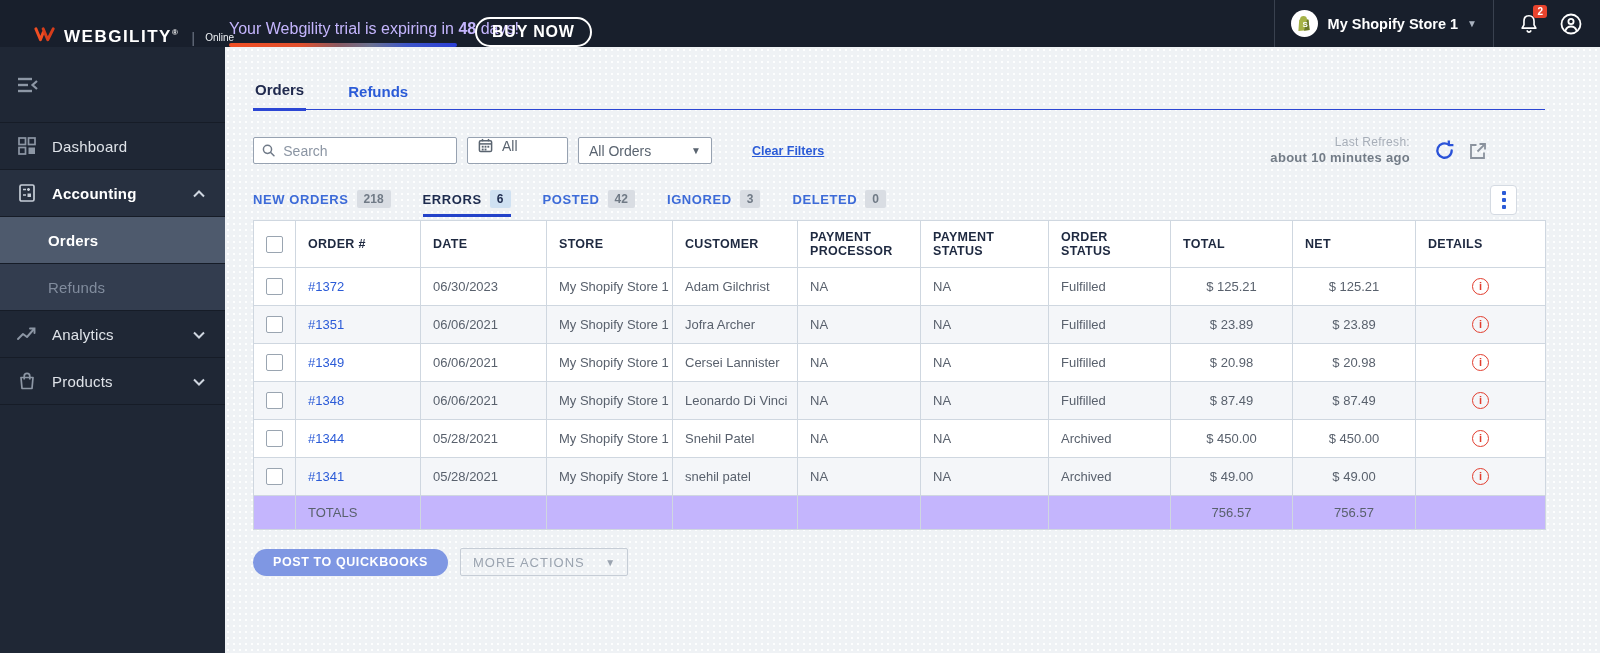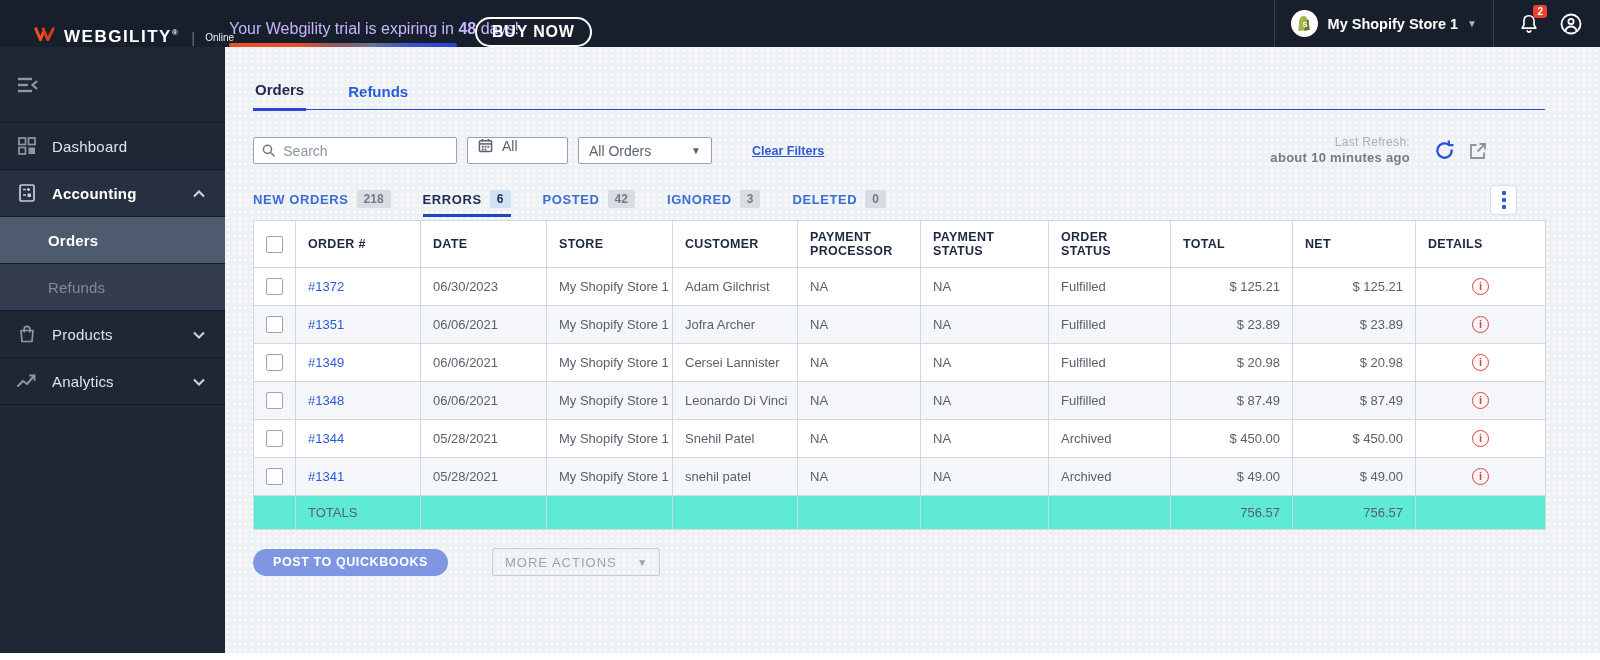--- a/index.html
+++ b/index.html
@@ -108,33 +108,33 @@
 
   
   table.orders { margin-top:3px; border-collapse:collapse; width:1292px; background:#ffffff;
     table-layout:fixed; }
   table.orders th, table.orders td { border:1px solid #cfd7e0; }
   table.orders th { background:#ffffff; text-align:left; font-size:12.5px; color:#1e2940;
     font-weight:bold; letter-spacing:.3px; padding:8px 12px; height:47px; }
   table.orders td { font-size:13px; color:#59616d; padding:6px 12px; height:38px;
     background:#ffffff; white-space:nowrap; overflow:hidden; }
   table.orders tr.alt td { background:#f4f6f9; }
-  th.num, td.num { text-align:right; padding-right:14px; }
+  th.num, td.num { text-align:center; padding-right:14px; }
   td.c-check, th.c-check { text-align:center; padding:6px 0; }
   .checkbox { display:inline-block; width:17px; height:17px; border:1px solid #9aa5b1;
     border-radius:2px; background:#ffffff; cursor:pointer; vertical-align:middle; }
   .order-link { color:#2b5bd7; cursor:pointer; text-decoration:none; }
   td.c-details { text-align:center; }
   .info-icon { display:inline-block; width:17px; height:17px; border:1.6px solid #e23d2e;
     border-radius:50%; color:#e23d2e; font-size:11px; font-weight:bold; line-height:15px;
     text-align:center; cursor:pointer; font-style:normal; }
-  tr.totals td { height:34px; color:#59616d; background:#5eead4; }
+  tr.totals td { height:34px; color:#59616d; background:#c4b5fd; }
 
   
-  .footer-actions { margin-top:18px; display:flex; align-items:center;gap:32px; }
+  .footer-actions { margin-top:18px; display:flex; align-items:center; }
   .post-btn { height:27px; border:none; border-radius:14px; background:#7f97e3; color:#ffffff;
     font-size:12.5px; font-weight:bold; letter-spacing:.6px; padding:0 20px; cursor:pointer;
     font-family:"Liberation Sans",sans-serif; }
   .more-actions { margin-left:12px; height:28px; width:168px; border:1px solid #c6cdd6;
     border-radius:2px; background:transparent; display:flex; align-items:center;
     justify-content:space-between; padding:0 12px; cursor:pointer; }
   .more-actions .lbl { color:#9ba4b0; font-size:13px; letter-spacing:1px; }
   .more-actions .car { color:#9ba4b0; font-size:10px; }
 </style>
 </head>
@@ -231,41 +231,41 @@
   <div class="nav-item nav-sub nav-orders">
     <span class="nav-label">Orders</span>
   </div>
 
   <div class="nav-item nav-sub nav-refunds">
     <span class="nav-label">Refunds</span>
   </div>
 
   <div class="nav-item">
     <span class="nav-icon">
+      <svg width="20" height="16" viewBox="0 0 20 16">
+        <path d="M1 13 L6 8 L10 11 L17 3" fill="none" stroke="#8d97a5" stroke-width="1.9" stroke-linecap="round" stroke-linejoin="round"></path>
+        <path d="M13 2.5 L17.5 2.5 L17.5 7" fill="none" stroke="#8d97a5" stroke-width="1.9" stroke-linecap="round"></path>
+      </svg>
+    </span>
+    <span class="nav-label">Analytics</span>
+    <span class="nav-chevron">
+      <svg width="12" height="8" viewBox="0 0 12 8">
+          <path d="M1 1.5 L6 6.5 L11 1.5" fill="none" stroke="#cfd6e0" stroke-width="2"></path>
+        </svg>
+    </span>
+  </div>
+
+  <div class="nav-item">
+    <span class="nav-icon">
       <svg width="18" height="18" viewBox="0 0 18 18">
         <path d="M3 5.5 L15 5.5 L14 16.5 L4 16.5 Z" fill="none" stroke="#8d97a5" stroke-width="1.7" stroke-linejoin="round"></path>
         <path d="M6.2 7.5 L6.2 4.2 a2.8 2.8 0 0 1 5.6 0 L11.8 7.5" fill="none" stroke="#8d97a5" stroke-width="1.7"></path>
       </svg>
     </span>
     <span class="nav-label">Products</span>
-    <span class="nav-chevron">
-      <svg width="12" height="8" viewBox="0 0 12 8">
-          <path d="M1 1.5 L6 6.5 L11 1.5" fill="none" stroke="#cfd6e0" stroke-width="2"></path>
-        </svg>
-    </span>
-  </div>
-
-  <div class="nav-item">
-    <span class="nav-icon">
-      <svg width="20" height="16" viewBox="0 0 20 16">
-        <path d="M1 13 L6 8 L10 11 L17 3" fill="none" stroke="#8d97a5" stroke-width="1.9" stroke-linecap="round" stroke-linejoin="round"></path>
-        <path d="M13 2.5 L17.5 2.5 L17.5 7" fill="none" stroke="#8d97a5" stroke-width="1.9" stroke-linecap="round"></path>
-      </svg>
-    </span>
-    <span class="nav-label">Analytics</span>
     <span class="nav-chevron">
       <svg width="12" height="8" viewBox="0 0 12 8">
           <path d="M1 1.5 L6 6.5 L11 1.5" fill="none" stroke="#cfd6e0" stroke-width="2"></path>
         </svg>
     </span>
   </div>
 </div>
 
 <div class="main">
 

